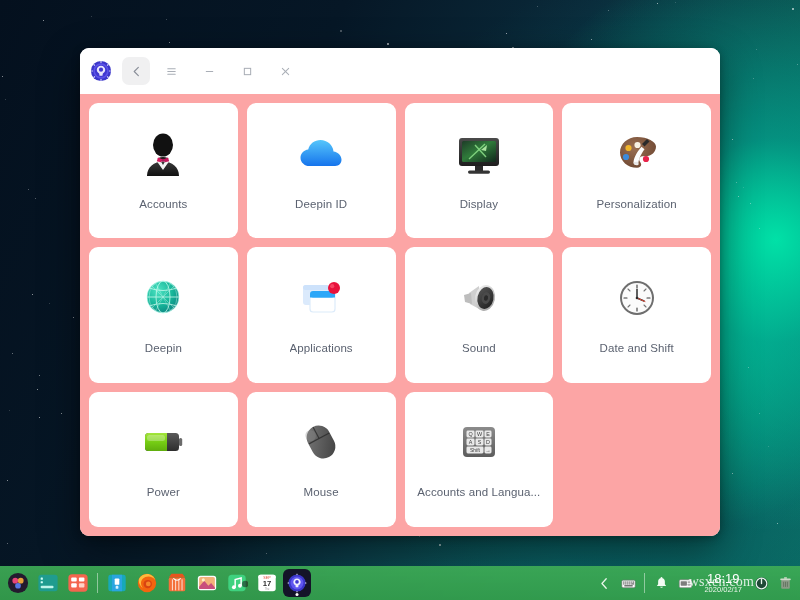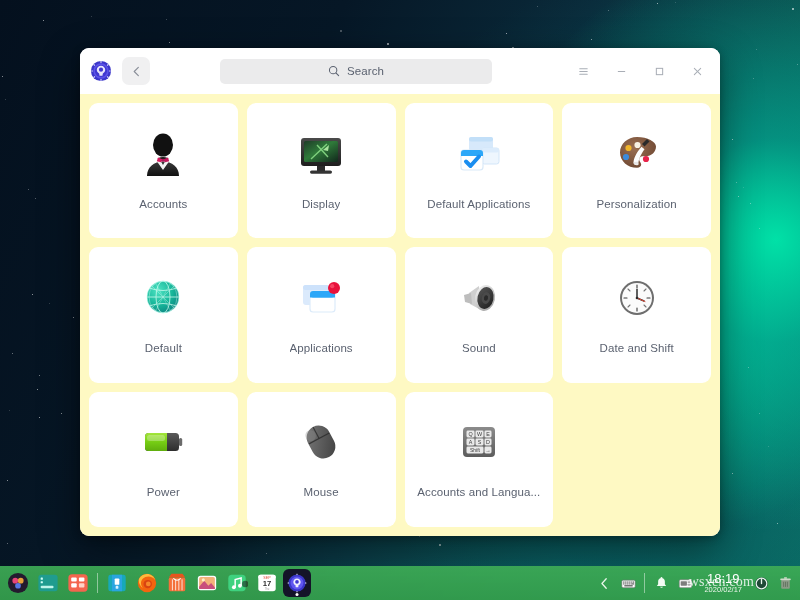--- a/index.html
+++ b/index.html
@@ -49,21 +49,21 @@
   #search-box .mag { width:12px; height:12px; }
   #search-text { font-size:11.5px; color:#5b6270; letter-spacing:.1px; }
   #win-ctrls { display:flex; align-items:center; gap:4px; margin-left:4px; }
   .wbtn {
     width:34px; height:30px; display:flex; align-items:center; justify-content:center;
     cursor:pointer; border-radius:4px;
   }
   .wbtn svg { width:13px; height:13px; }
 
   
-  #grid-area { flex:1; padding:9px 9px 9px 9px; background:#fef9c3; }
+  #grid-area { flex:1; padding:9px 9px 9px 9px; background:#fca5a5; }
   #grid {
     display:grid; grid-template-columns:repeat(4,1fr); grid-template-rows:repeat(3,1fr);
     gap:9px; height:100%;
   }
   .tile {
     background:#fff; border-radius:9px; cursor:pointer;
     display:flex; flex-direction:column; align-items:center; justify-content:center;
     padding-bottom:6px; position:relative; overflow:hidden;
   }
   .tile .ico { width:56px; height:56px; margin-bottom:16px; display:flex; align-items:center; justify-content:center; }
@@ -276,29 +276,20 @@
         </g>
       </svg>
     </div>
 
     <div id="back-btn">
       <svg viewBox="0 0 12 12">
         <path d="M8 1.5 L3.5 6 L8 10.5" fill="none" stroke="#8a8f99" stroke-width="1.3" stroke-linecap="round" stroke-linejoin="round"></path>
       </svg>
     </div>
 
-    <div id="search-wrap">
-      <div id="search-box">
-        <svg class="mag" viewBox="0 0 14 14">
-          <circle cx="6" cy="6" r="4.3" fill="none" stroke="#5b6270" stroke-width="1.2"></circle>
-          <line x1="9.2" y1="9.2" x2="12.4" y2="12.4" stroke="#5b6270" stroke-width="1.3" stroke-linecap="round"></line>
-        </svg>
-        <span id="search-text">Search</span>
-      </div>
-    </div>
 
     <div id="win-ctrls">
       <div class="wbtn">
         <svg viewBox="0 0 14 14">
           <g stroke="#a9aeb6" stroke-width="1.1" stroke-linecap="round">
             <line x1="3" y1="4" x2="11" y2="4"></line>
             <line x1="3" y1="7" x2="11" y2="7"></line>
             <line x1="3" y1="10" x2="11" y2="10"></line>
           </g>
         </svg>
@@ -341,20 +332,34 @@
             <path d="M22 35.5 L28 44 L34 35.5 L31 34 L28 39 L25 34z" fill="#f3f3f3"></path>
             <path d="M28 31c-3.6 0-5.4 1.6-5.4 1.6l2.6 2.4h5.6l2.6-2.4S31.6 31 28 31z" fill="#1b1b1b"></path>
             <path d="M28 33.5 L23 31.4 L21.8 35.2 L26 36.2z" fill="#d81b60"></path>
             <path d="M28 33.5 L33 31.4 L34.2 35.2 L30 36.2z" fill="#c2185b"></path>
             <circle cx="28" cy="34.3" r="1.5" fill="#ad1457"></circle>
           </svg>
         </div>
         <div class="lbl">Accounts</div>
       </div>
 
+      <div class="tile">
+        <div class="ico">
+          <svg viewBox="0 0 56 56">
+            <defs>
+                <linearGradient id="cloudG" x1="0" y1="0" x2="0" y2="1">
+              <stop offset="0" stop-color="#56c6fb"></stop>
+                  <stop offset="1" stop-color="#1674ec"></stop>
+                </linearGradient>
+              </defs>
+            <path d="M16.5 40c-5 0-9-3.7-9-8.3 0-4.2 3.3-7.7 7.7-8.2C16.6 17.8 21.6 14 27.5 14c6.8 0 12.4 5 13 11.4 4.5.5 8 4.1 8 8.4 0 3.5-2.6 6.2-6.3 6.2z" fill="url(#cloudG)"></path>
+          </svg>
+        </div>
+        <div class="lbl">Deepin ID</div>
+      </div>
 
       <div class="tile">
         <div class="ico">
           <svg viewBox="0 0 56 56">
             <defs>
               <linearGradient id="scrG" x1="0" y1="0" x2="1" y2="1">
                 <stop offset="0" stop-color="#1e3c28"></stop>
                   <stop offset=".45" stop-color="#2f7a3a"></stop>
                 <stop offset="1" stop-color="#11281c"></stop>
                 </linearGradient>
@@ -367,35 +372,20 @@
             <rect x="11" y="15" width="34" height="21" rx="1.5" fill="url(#scrG)"></rect>
             <path d="M18 33 L34 18 M24 19 L35 31" stroke="#8de08a" stroke-width="1.4" opacity=".85" fill="none"></path>
             <path d="M30 24 l6-5 -1 6 z" fill="#b6f0a8" opacity=".9"></path>
             <rect x="24" y="40" width="8" height="5" fill="#2b2b2b"></rect>
             <rect x="17" y="44.5" width="22" height="3.2" rx="1.6" fill="#343434"></rect>
           </svg>
         </div>
         <div class="lbl">Display</div>
       </div>
 
-      <div class="tile">
-        <div class="ico">
-          <svg viewBox="0 0 56 56">
-            <rect x="18" y="11" width="24" height="14" rx="2.5" fill="#d7e9fb"></rect>
-            <rect x="18" y="11" width="24" height="4.5" rx="2" fill="#c2dff8"></rect>
-            <rect x="31" y="22" width="17" height="16" rx="2.5" fill="#eef6fe" stroke="#d3e6f9" stroke-width="1"></rect>
-            <rect x="31" y="22" width="17" height="4.5" rx="2" fill="#dcecfc"></rect>
-            <rect x="10" y="24" width="22" height="20" rx="3" fill="#ffffff" stroke="#d9e9f8" stroke-width="1.2"></rect>
-            <rect x="10" y="24" width="22" height="6" rx="3" fill="#2ca7f8"></rect>
-            <rect x="10" y="27" width="22" height="3" fill="#2ca7f8"></rect>
-            <path d="M15 35.5 L19.5 40 L28 30.5" fill="none" stroke="#1a8ef0" stroke-width="4" stroke-linecap="round" stroke-linejoin="round"></path>
-          </svg>
-        </div>
-        <div class="lbl">Default Applications</div>
-      </div>
 
       <div class="tile">
         <div class="ico">
           <svg viewBox="0 0 56 56">
             <defs>
                 <radialGradient id="palG" cx=".4" cy=".35" r=".75">
               <stop offset="0" stop-color="#9b6f52"></stop>
                   <stop offset="1" stop-color="#6b4530"></stop>
                 </radialGradient>
               </defs>
@@ -428,21 +418,21 @@
               <ellipse cx="28" cy="27" rx="14" ry="16" opacity=".55"></ellipse>
               <line x1="12" y1="27" x2="44" y2="27"></line>
               <path d="M14 18 Q28 23 42 18"></path>
               <path d="M14 36 Q28 31 42 36"></path>
               <path d="M16 15 L40 39 M40 15 L16 39" opacity=".5"></path>
               <path d="M20 12 L36 42 M36 12 L20 42" opacity=".4"></path>
             </g>
             <circle cx="28" cy="27" r="16" fill="none" stroke="#bdfff0" stroke-width=".8" opacity=".7"></circle>
           </svg>
         </div>
-        <div class="lbl">Default</div>
+        <div class="lbl">Deepin</div>
       </div>
 
       <div class="tile">
         <div class="ico">
           <svg viewBox="0 0 56 56">
             <rect x="10" y="15" width="26" height="20" rx="3" fill="#dbeafc"></rect>
             <rect x="10" y="15" width="26" height="5" rx="2.5" fill="#cde2fb"></rect>
             <rect x="17" y="21" width="25" height="21" rx="3" fill="#ffffff" stroke="#dcebfa" stroke-width="1.2"></rect>
             <rect x="17" y="21" width="25" height="6.5" rx="3" fill="#2ca7f8"></rect>
             <rect x="17" y="24.5" width="25" height="3" fill="#2ca7f8"></rect>

